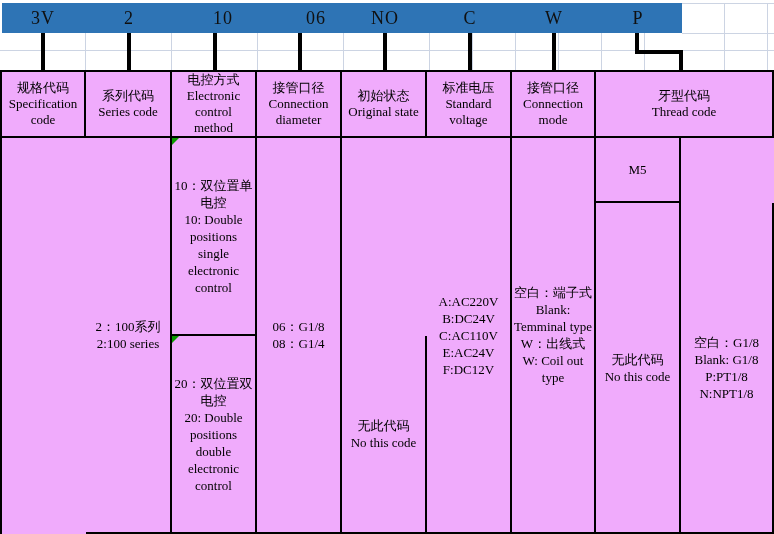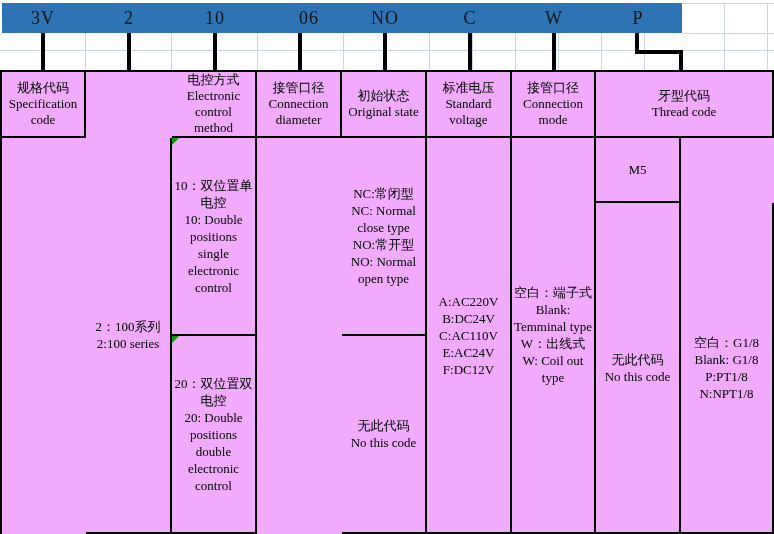--- a/index.html
+++ b/index.html
@@ -64,42 +64,44 @@
 
 <div class="grid-strip" style="left:0;top:33px;width:682px;height:37px;"></div>
 <div class="grid-strip" style="left:682px;top:3px;width:92px;height:67px;"></div>
 <div class="grid-hline" style="left:0;top:50px;width:774px;"></div>
 <div class="grid-hline" style="left:682px;top:33px;width:92px;"></div>
 <div class="grid-hline" style="left:682px;top:3px;width:92px;"></div>
 
 <div class="code-bar" style="background:#2e74b5;"></div>
 <span class="code" style="left:43px">3V</span>
 <span class="code" style="left:129px">2</span>
-<span class="code" style="left:215px">10</span>
-<span class="code" style="left:309px">06</span>
+<span class="code" style="left:223px">10</span>
+<span class="code" style="left:316px">06</span>
 <span class="code" style="left:385px">NO</span>
 <span class="code" style="left:470px">C</span>
 <span class="code" style="left:554px">W</span>
 <span class="code" style="left:638px">P</span>
 
 <div class="connector" style="left:41px;top:33px;width:4px;height:37px;"></div>
 <div class="connector" style="left:127px;top:33px;width:4px;height:37px;"></div>
 <div class="connector" style="left:213px;top:33px;width:4px;height:37px;"></div>
 <div class="connector" style="left:298px;top:33px;width:4px;height:37px;"></div>
 <div class="connector" style="left:383px;top:33px;width:4px;height:37px;"></div>
 <div class="connector" style="left:468px;top:33px;width:4px;height:37px;"></div>
 <div class="connector" style="left:552px;top:33px;width:4px;height:37px;"></div>
 <div class="connector" style="left:635px;top:33px;width:4px;height:21px;"></div>
 <div class="connector" style="left:635px;top:50px;width:48px;height:4px;"></div>
 <div class="connector" style="left:679px;top:50px;width:4px;height:20px;"></div>
 
 <div class="code-table">
   <div class="cell header h1">规格代码
 Specification
 code</div>
+  <div class="cell header h2">系列代码
+Series code</div>
   <div class="cell header h3">电控方式
 Electronic
 control
 method</div>
   <div class="cell header h4">接管口径
 Connection
 diameter</div>
   <div class="cell header h6">标准电压
 Standard
 voltage</div>
@@ -128,27 +130,25 @@
     <i class="flag"></i>
     <span>20：双位置双
 电控
 20: Double
 positions
 double
 electronic
 control</span>
   </div>
 
+  <div class="cell b-diam">
+    <span class="left-block">06：G1/8
+08：G1/4</span>
+  </div>
 
-  <div class="cell b-state1">NC:常闭型
-NC: Normal
-close type
-NO:常开型
-NO: Normal
-open type</div>
   <div class="cell b-state2">无此代码
 No this code</div>
 
   <div class="cell b-volt">
     <span class="left-block">A:AC220V
 B:DC24V
 C:AC110V
 E:AC24V
 F:DC12V</span>
   </div>

